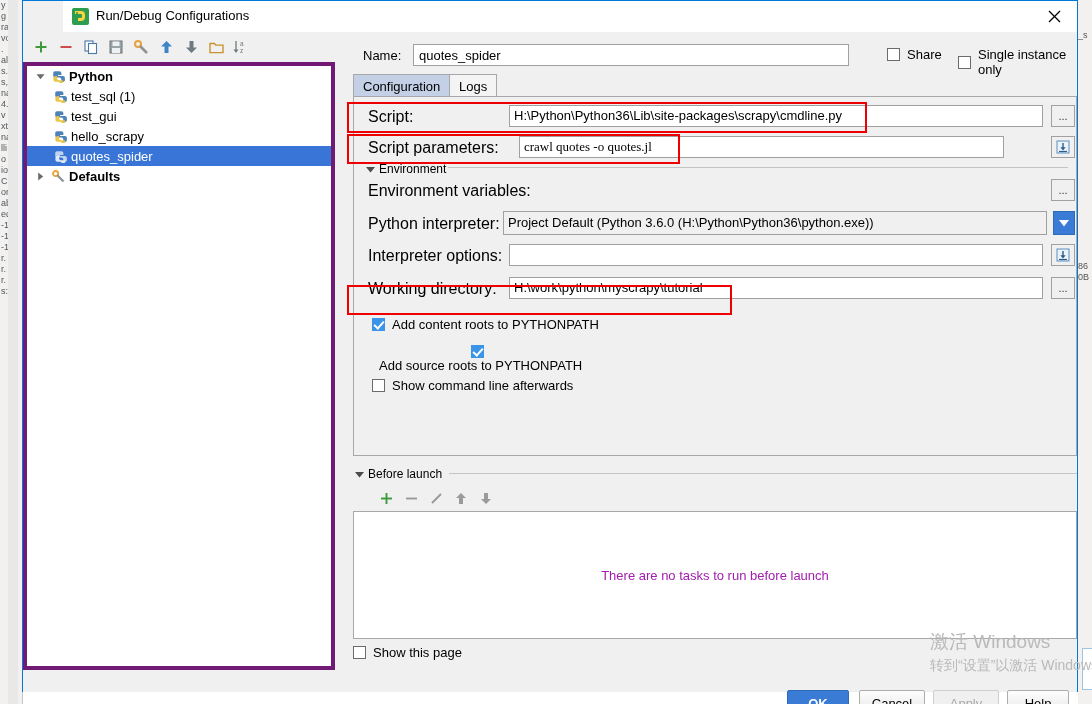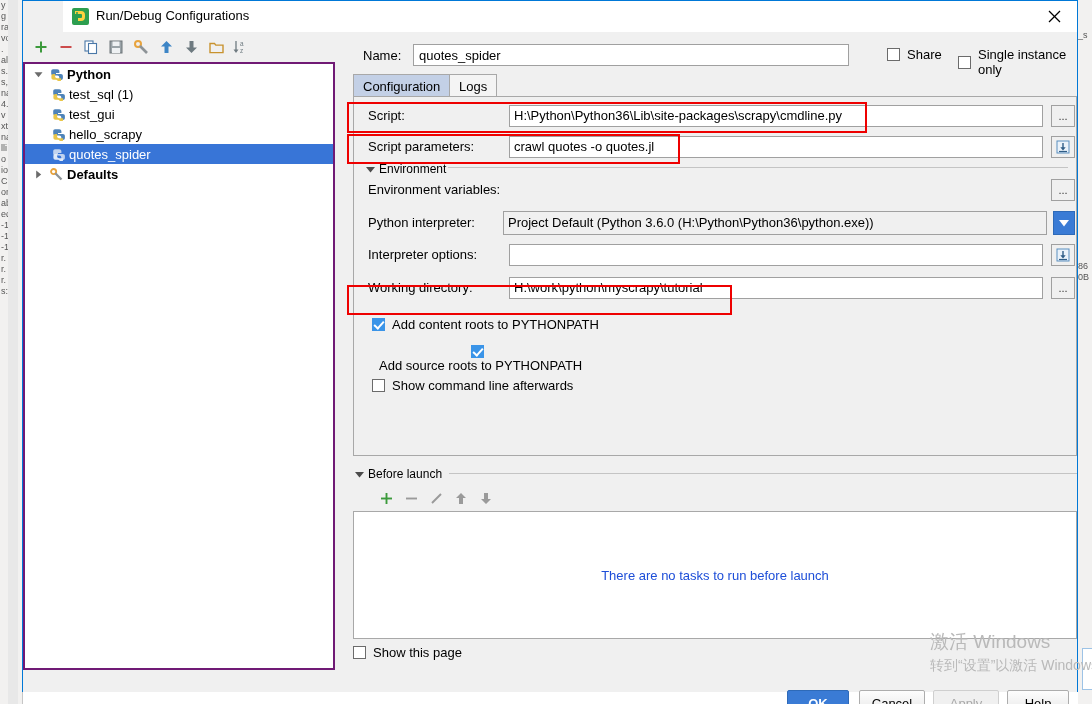--- a/index.html
+++ b/index.html
@@ -92,21 +92,21 @@
   .tb-icon {
     position: absolute; top: 5px;
     width: 20px; height: 20px;
     display: flex; align-items: center; justify-content: center;
     cursor: default;
   }
   .tree {
     position: absolute; left: 0px; top: 30px;
     width: 312px; height: 608px;
     background: #ffffff;
-    border: 2px solid #701a75;
+    border: 4px solid #701a75;
     box-sizing: border-box;
     overflow: hidden;
   }
   .tree-row {
     position: relative;
     height: 20px;
     display: flex; align-items: center;
     font-size: 13px;
     white-space: nowrap;
     cursor: default;
@@ -201,21 +201,21 @@
   .config-panel {
     position: absolute; left: 10px; top: 64px;
     width: 724px; height: 360px;
     background: #f0f0f0;
     border: 1px solid #a8a8a8;
     box-sizing: border-box;
   }
   .frow { position: absolute; height: 22px; }
   .flabel {
     position: absolute; top: 3px;
-    font-size: 13px; color: #000;
+    font-size: 16px; color: #000;
     white-space: nowrap;
   }
   .finput {
     position: absolute; top: 0;
     height: 22px;
     background: #ffffff;
     border: 1px solid #a0a0a0;
     box-sizing: border-box;
     font-family: "Liberation Sans", sans-serif;
     font-size: 13px;
@@ -272,21 +272,21 @@
     display: flex; align-items: center; justify-content: center;
     cursor: default;
   }
   .bl-list {
     position: absolute; left: 10px; top: 479px;
     width: 724px; height: 128px;
     background: #ffffff;
     border: 1px solid #a8a8a8;
     box-sizing: border-box;
     display: flex; align-items: center; justify-content: center;
-    font-size: 13px; color: #1d4ed8;
+    font-size: 13px; color: #a21caf;
   }
   .showpage-cb { position: absolute; left: 10px; top: 613px; }
 
   
   .btnbar { position: absolute; left: 0; top: 648px; width: 1054px; height: 44px; }
   .dbtn {
     position: absolute; top: 10px;
     height: 26px;
     border-radius: 2px;
     border: 1px solid #adadad;
@@ -558,21 +558,21 @@
         <div class="config-panel">
 
           <div class="frow" style="left:0px; top:8px; width:722px;">
             <span class="flabel" style="left:14px;">Script:</span>
             <div class="finput" style="left:155px; width:534px;">H:\Python\Python36\Lib\site-packages\scrapy\cmdline.py</div>
             <div class="btn-sq" style="left:697px;">...</div>
           </div>
 
           <div class="frow" style="left:0px; top:39px; width:722px;">
             <span class="flabel" style="left:14px;">Script parameters:</span>
-            <div class="finput" style="left:155px; width:534px;">crawl quotes -o quotes.jl</div>
+            <div class="finput" style="left:165px; width:485px;font-family:Liberation Serif, serif;">crawl quotes -o quotes.jl</div>
             <div class="btn-sq" style="left:697px;">
               <svg width="14" height="14" viewBox="0 0 14 14">
                 <rect x="1" y="1" width="12" height="12" fill="#eaf2fa" stroke="#5a8fc0" stroke-width="1"></rect>
                 <line x1="7" y1="3" x2="7" y2="8.5" stroke="#2f5d87" stroke-width="1.4"></line>
                 <polygon points="7,10.5 4.3,7.3 9.7,7.3" fill="#2f5d87"></polygon>
                 <line x1="3" y1="11.5" x2="11" y2="11.5" stroke="#2f5d87" stroke-width="1.2"></line>
               </svg>
             </div>
           </div>
 

